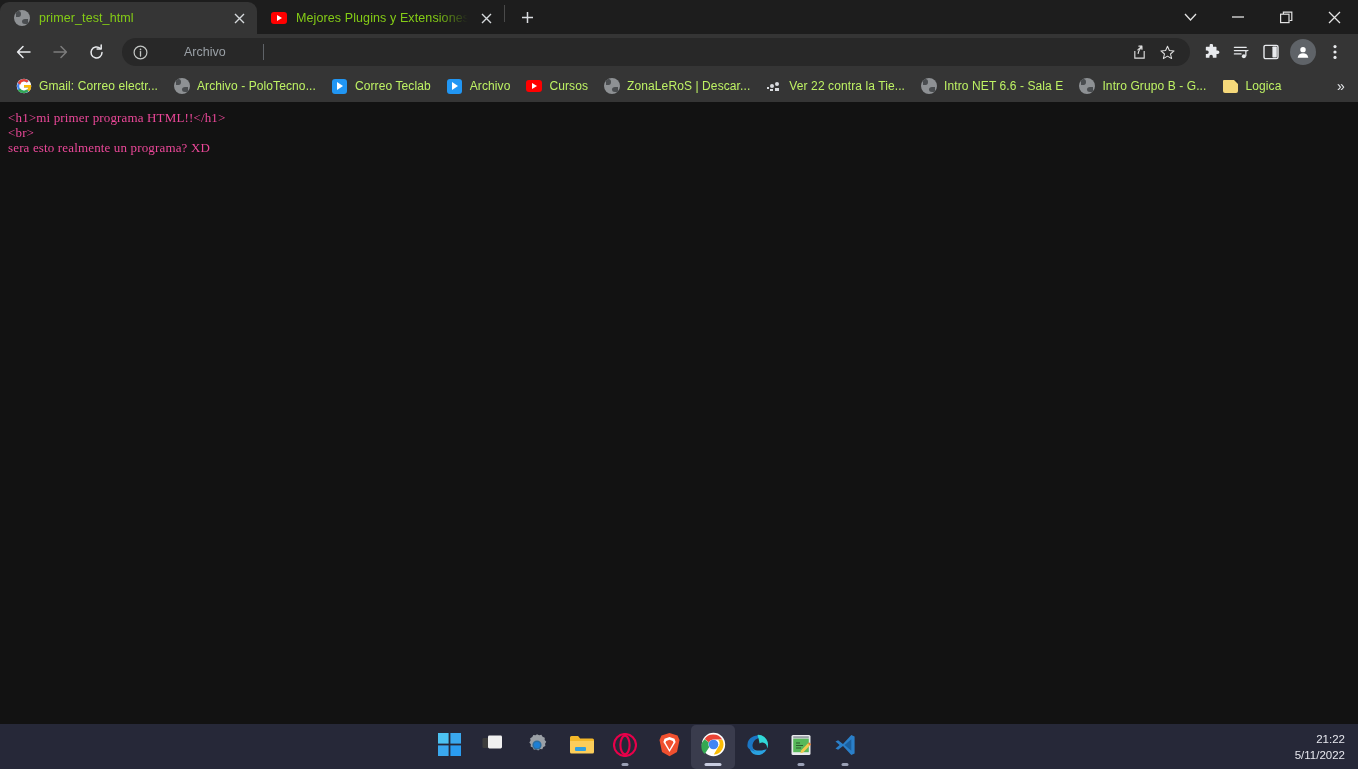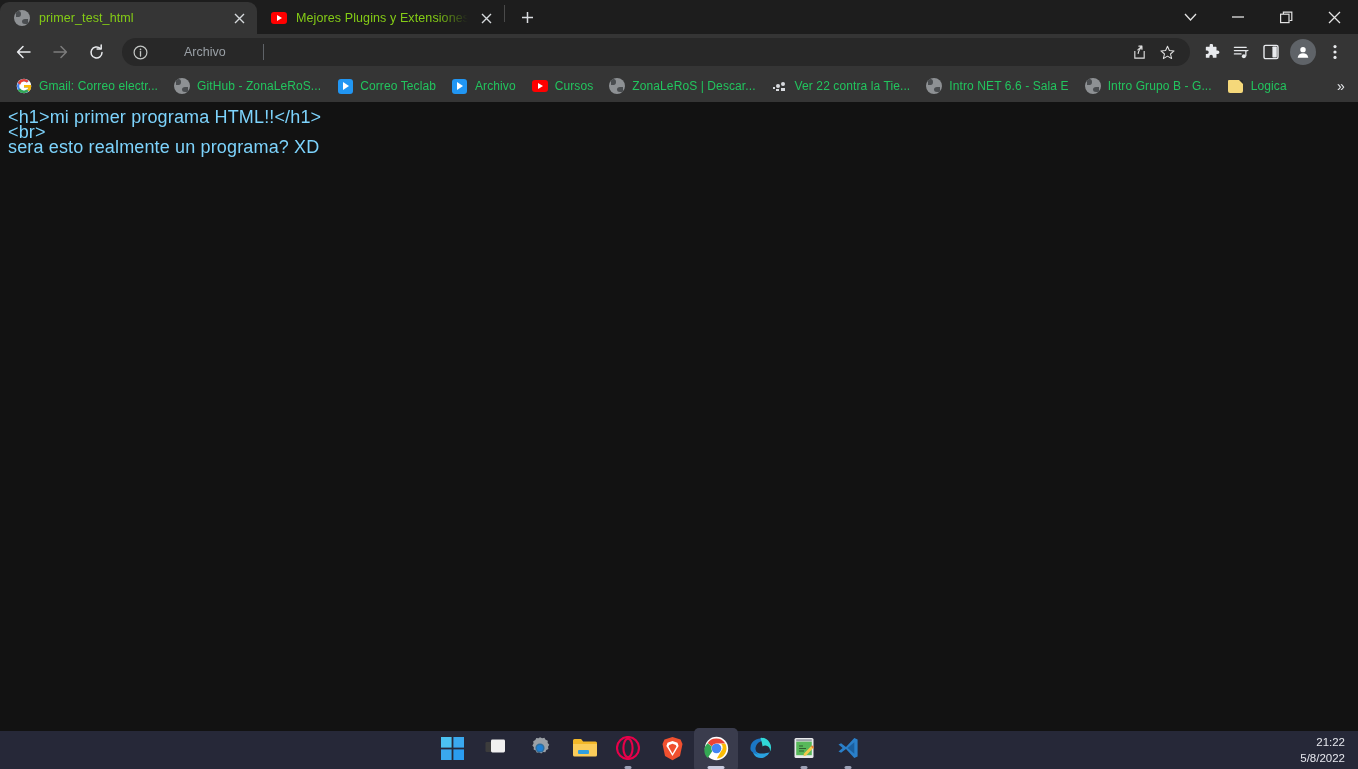--- a/index.html
+++ b/index.html
@@ -204,54 +204,54 @@
     white-space: nowrap;
     flex: 0 0 auto;
   }
   .bm-icon {
     width: 16px; height: 16px;
     flex: 0 0 16px;
     display: flex; align-items: center; justify-content: center;
   }
   .bm-label {
     font-size: 12px;
-    color: #22c55e;
+    color: #bef264;
     letter-spacing: .1px;
   }
   .bm-overflow {
     margin-left: auto;
     width: 26px; height: 24px;
     display: flex; align-items: center; justify-content: center;
     color: #e8eaed;
     font-size: 14px;
     flex: 0 0 26px;
   }
 
   
   .page-content {
     flex: 1 1 auto;
     background: #121212;
     padding: 8px 8px;
     overflow: hidden;
   }
   .page-text {
-    font-family: Liberation Sans, sans-serif;
-    font-size: 18px;
+    font-family: Liberation Serif, serif;
+    font-size: 13px;
     line-height: 15.1px;
-    color: #7dd3fc;
+    color: #ec4899;
     white-space: pre;
     letter-spacing: 0.15px;
   }
 
   
   #taskbar {
     position: absolute;
     left: 0; bottom: 0;
     width: 1358px;
-    height: 38px;
+    height: 45px;
     background: #262838;
     display: flex;
     align-items: center;
   }
   .tb-left { flex: 1 1 auto; }
   .tb-center {
     display: flex;
     align-items: flex-end;
     gap: 0;
   }
@@ -520,21 +520,21 @@
           <path d="M14.9 6.9 H8 v2.6 h4.45 a3.9 3.9 0 0 1 -1.55 2 l2.2 1.7 A6.9 6.9 0 0 0 14.9 6.9 Z" fill="#fbbc05"></path>
         </svg>
       </span>
       <span class="bm-label">Gmail: Correo electr...</span>
     </div>
 
     <div class="bm">
       <span class="bm-icon">
           <span class="globe-favicon"></span>
         </span>
-      <span class="bm-label">GitHub - ZonaLeRoS...</span>
+      <span class="bm-label">Archivo - PoloTecno...</span>
     </div>
 
     <div class="bm">
       <span class="bm-icon">
           <span class="blue-play-favicon"></span>
         </span>
       <span class="bm-label">Correo Teclab</span>
     </div>
 
     <div class="bm">
@@ -712,16 +712,16 @@
           <path d="M18.3 6.2 V17.8 L11.6 12 Z" fill="#1b5f9e"></path>
         </svg>
       </span>
       <span class="ind"></span>
     </div>
   </div>
 
   <div class="tb-right">
     <div class="clock">
       <div>21:22</div>
-      <div>5/8/2022</div>
+      <div>5/11/2022</div>
     </div>
   </div>
 </div>
 
 </body></html>

